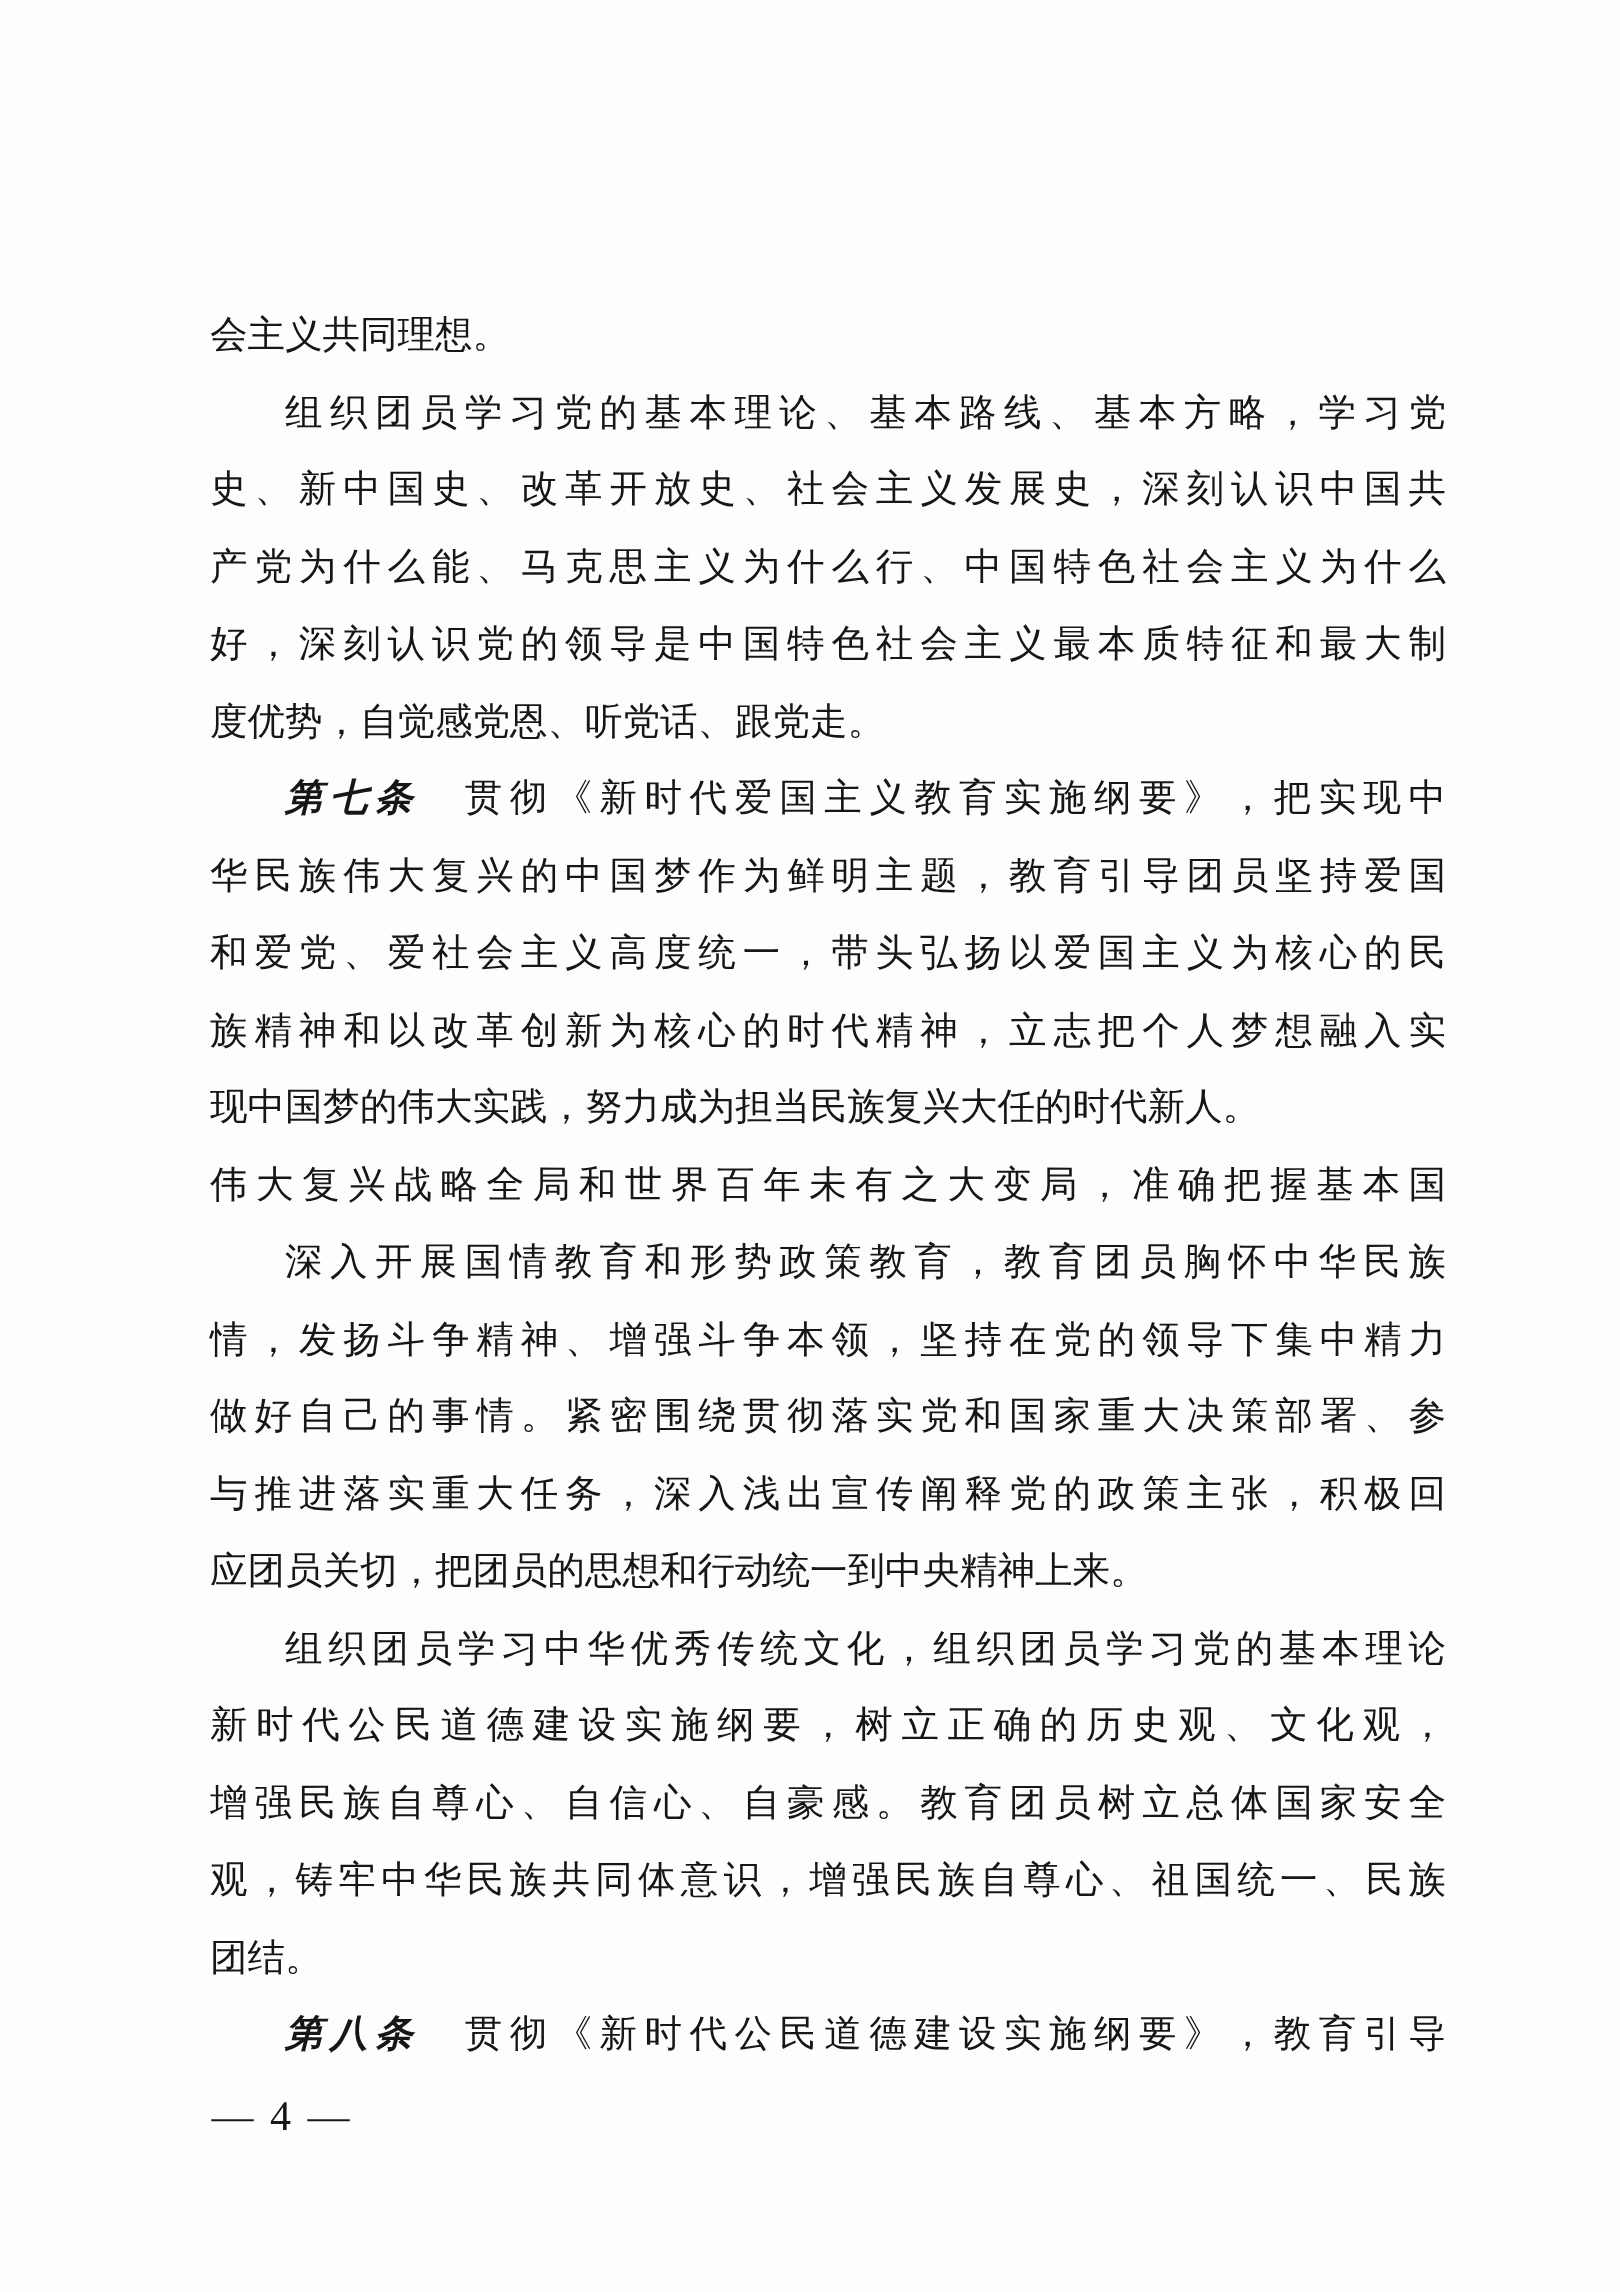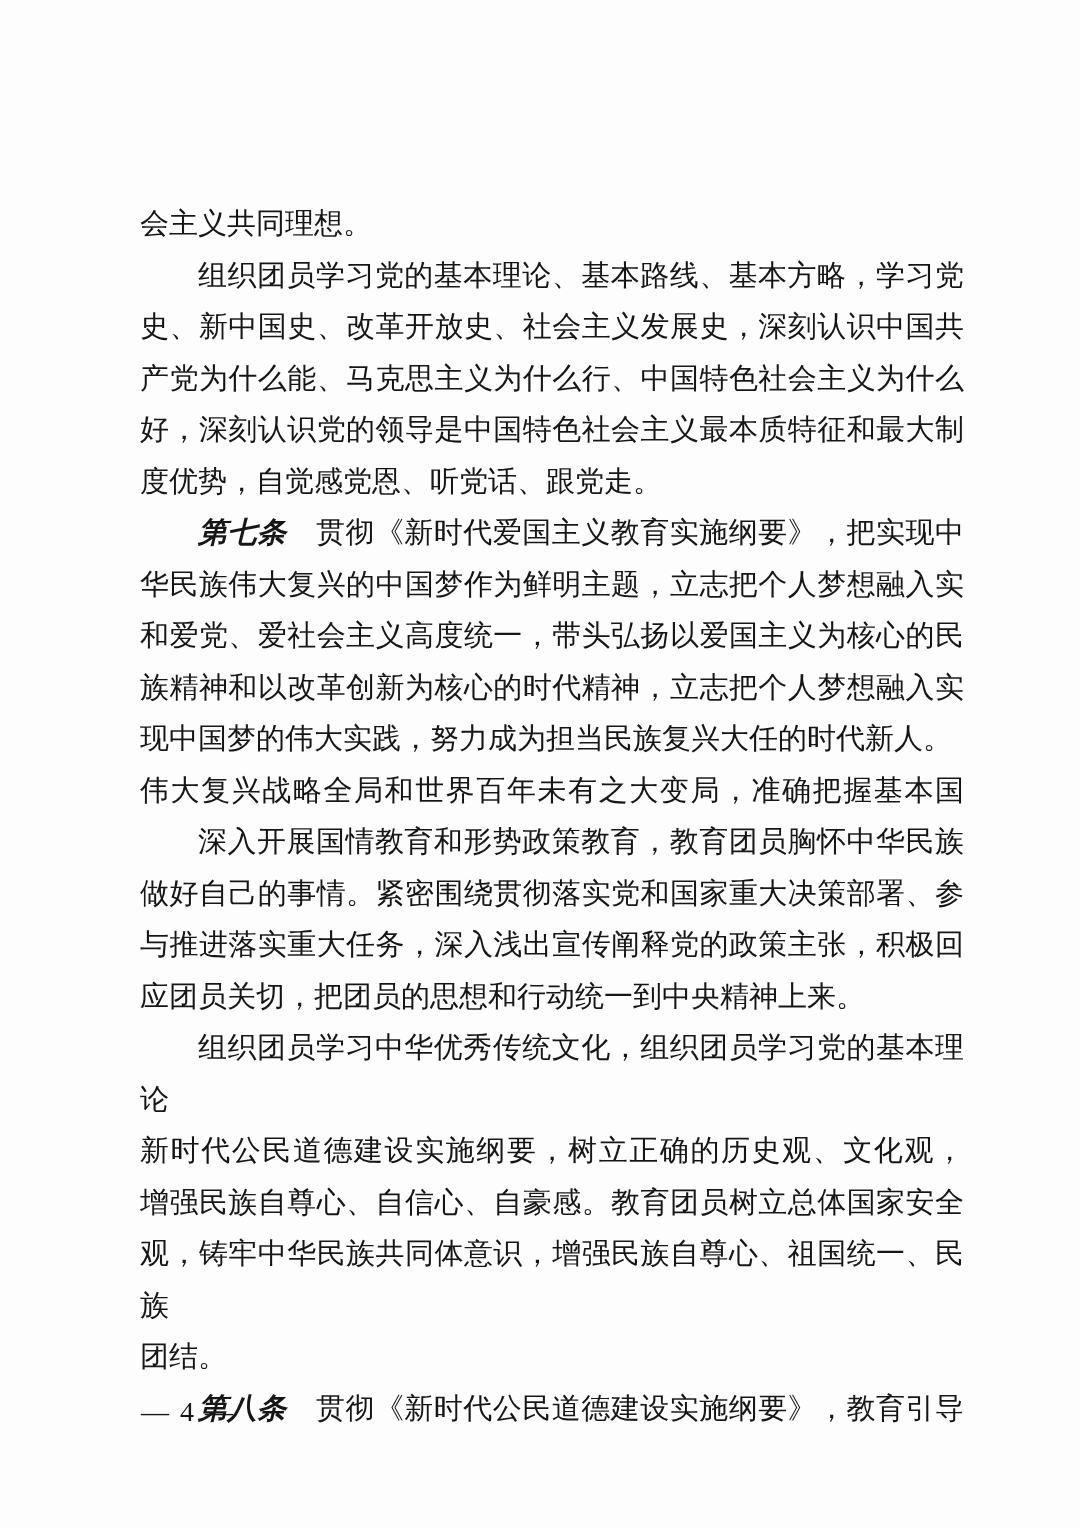--- a/index.html
+++ b/index.html
@@ -14,21 +14,21 @@
     background: #fdfdfd;
     overflow: hidden;
     font-family: "Liberation Serif", serif;
     color: #161616;
   }
   .text-block {
     position: absolute;
     left: 140px;
     top: 198px;
     width: 824px;
-    font-size: 29px;
+    font-size: 25px;
     line-height: 51.5px;
   }
   .line {
     text-align: justify;
     text-align-last: justify;
     white-space: normal;
   }
   .line.endp {
     text-align-last: left;
   }
@@ -63,27 +63,28 @@
 
     <div class="line indent">组织团员学习党的基本理论、基本路线、基本方略，学习党</div>
     <div class="line">史、新中国史、改革开放史、社会主义发展史，深刻认识中国共</div>
     <div class="line">产党为什么能、马克思主义为什么行、中国特色社会主义为什么</div>
     <div class="line">好，深刻认识党的领导是中国特色社会主义最本质特征和最大制</div>
     <div class="line endp">度优势，自觉感党恩、听党话、跟党走。</div>
 
     <div class="line indent">
       <span class="term">第七条</span><span class="term-spacer"></span><span>贯彻《新时代爱国主义教育实施纲要》，把实现中</span>
     </div>
-    <div class="line">华民族伟大复兴的中国梦作为鲜明主题，立志把个人梦想融入实</div>
+    <div class="line">华民族伟大复兴的中国梦作为鲜明主题，教育引导团员坚持爱国</div>
     <div class="line">和爱党、爱社会主义高度统一，带头弘扬以爱国主义为核心的民</div>
     <div class="line">族精神和以改革创新为核心的时代精神，立志把个人梦想融入实</div>
     <div class="line endp">现中国梦的伟大实践，努力成为担当民族复兴大任的时代新人。</div>
 
     <div class="line">伟大复兴战略全局和世界百年未有之大变局，准确把握基本国</div>
     <div class="line indent">深入开展国情教育和形势政策教育，教育团员胸怀中华民族</div>
+    <div class="line">情，发扬斗争精神、增强斗争本领，坚持在党的领导下集中精力</div>
     <div class="line">做好自己的事情。紧密围绕贯彻落实党和国家重大决策部署、参</div>
     <div class="line">与推进落实重大任务，深入浅出宣传阐释党的政策主张，积极回</div>
     <div class="line endp">应团员关切，把团员的思想和行动统一到中央精神上来。</div>
 
     <div class="line indent">组织团员学习中华优秀传统文化，组织团员学习党的基本理论</div>
     <div class="line">新时代公民道德建设实施纲要，树立正确的历史观、文化观，</div>
     <div class="line">增强民族自尊心、自信心、自豪感。教育团员树立总体国家安全</div>
     <div class="line">观，铸牢中华民族共同体意识，增强民族自尊心、祖国统一、民族</div>
     <div class="line endp">团结。</div>
 

